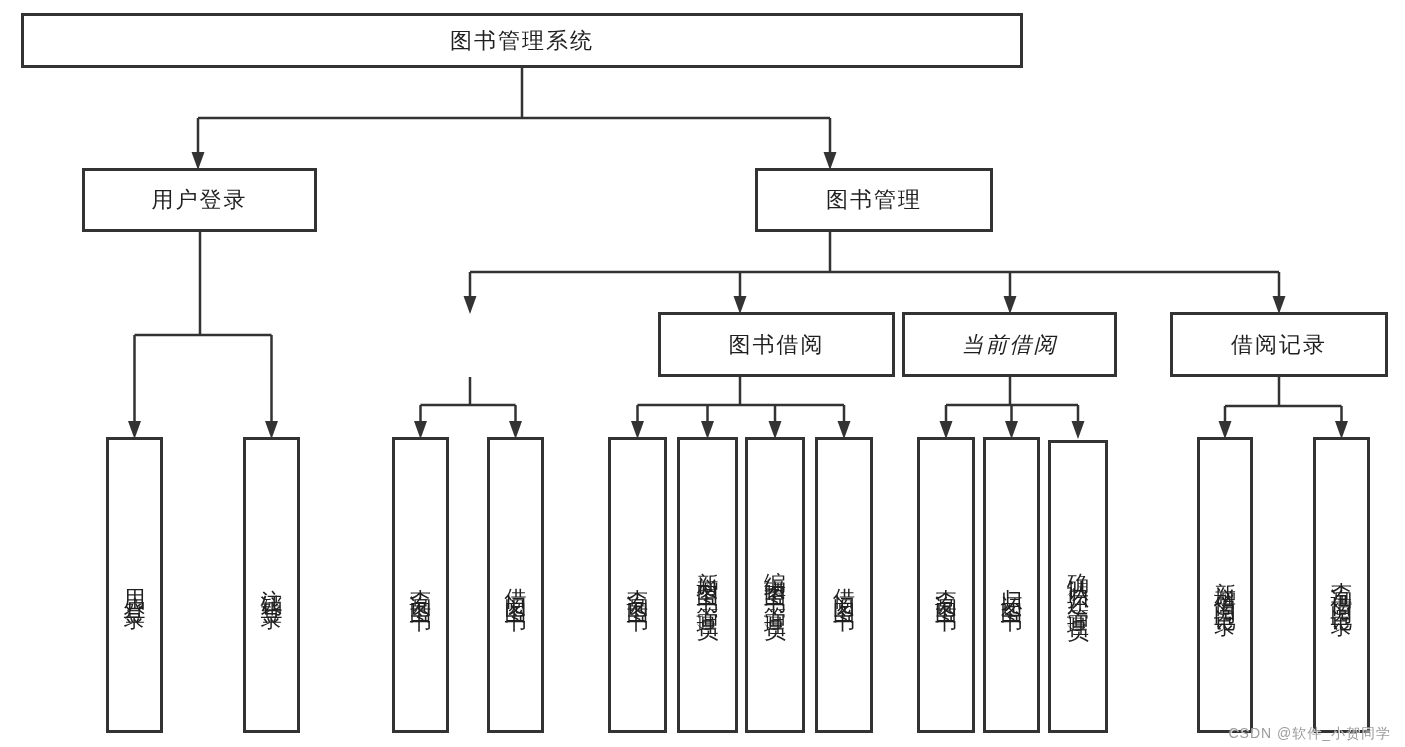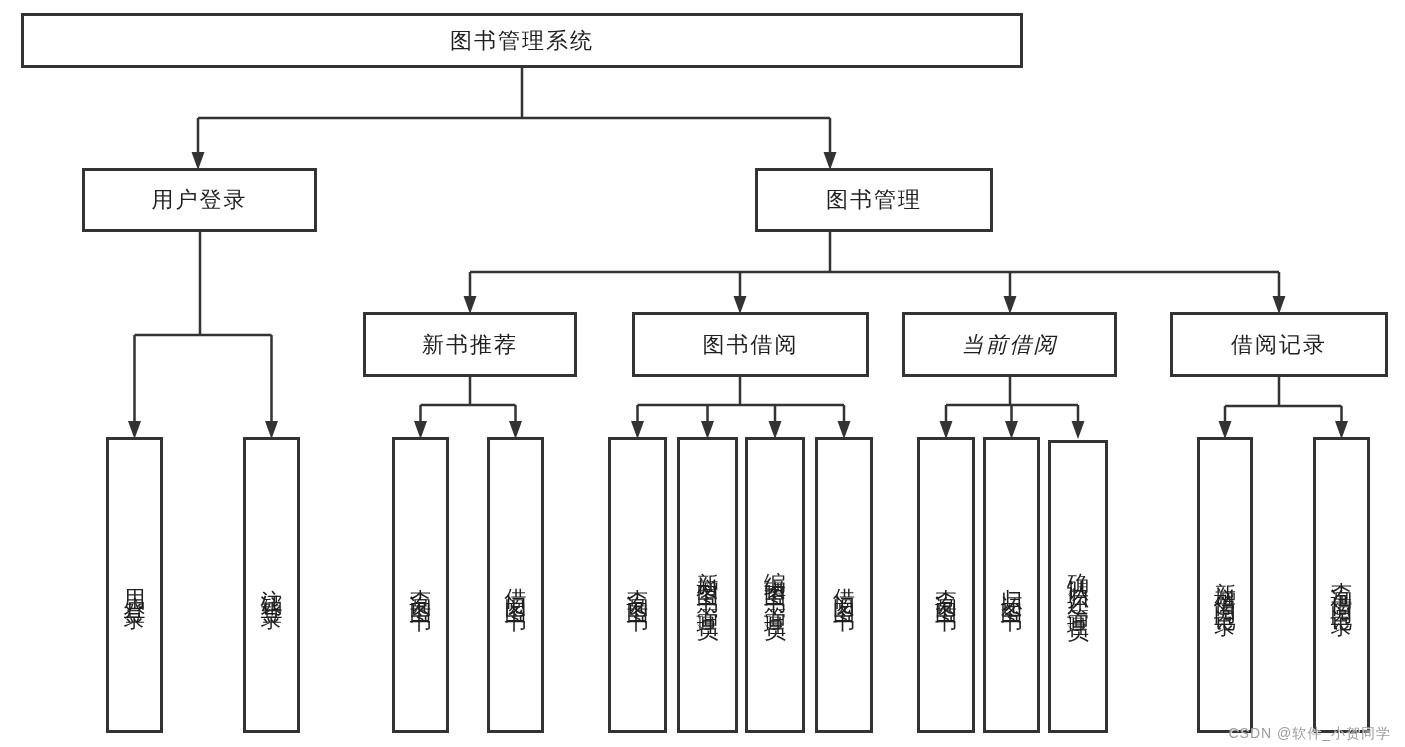--- a/index.html
+++ b/index.html
@@ -105,24 +105,21 @@
     <span class="h-label">图书管理系统</span>
   </div>
 
   <div class="box" style="left:82px; top:168px; width:235px; height:64px;">
     <span class="h-label">用户登录</span>
   </div>
   <div class="box" style="left:710px; top:168px; width:238px; height:64px;margin-left:45px;">
     <span class="h-label">图书管理</span>
   </div>
 
-  <div class="box" style="left:363px; top:312px; width:214px; height:65px;">
-    <span class="h-label">新书推荐</span>
-  </div>
-  <div class="box" style="left:632px; top:312px; width:237px; height:65px;">
+  <div class="box" style="left:658px; top:312px; width:237px; height:65px;">
     <span class="h-label">图书借阅</span>
   </div>
   <div class="box" style="left:902px; top:312px; width:215px; height:65px;font-style:italic;">
     <span class="h-label">当前借阅</span>
   </div>
   <div class="box" style="left:1170px; top:312px; width:218px; height:65px;">
     <span class="h-label">借阅记录</span>
   </div>
 
   <div class="box leaf" style="left:106px; top:437px; width:57px; height:296px;">

